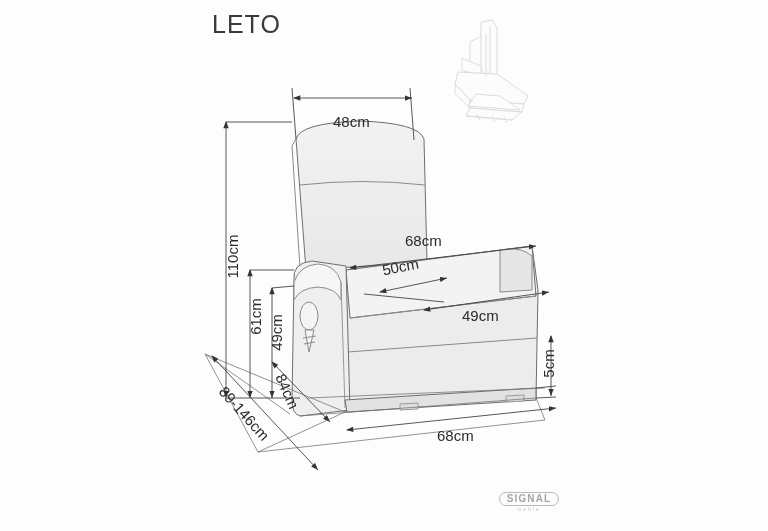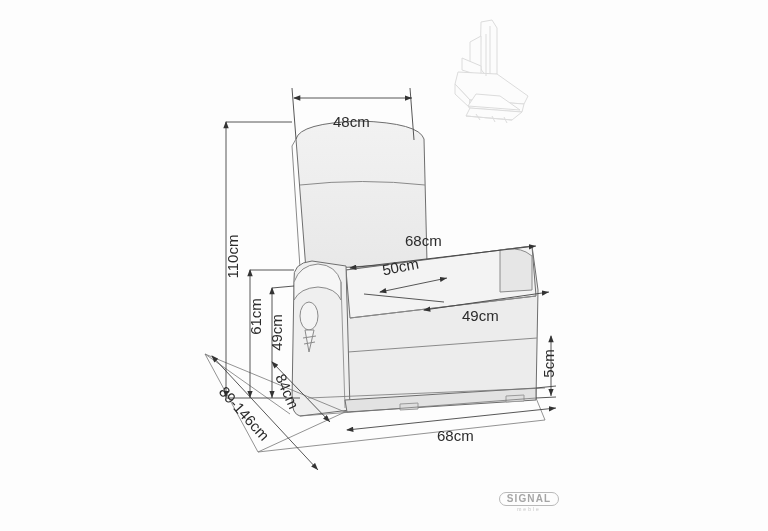--- a/index.html
+++ b/index.html
@@ -51,20 +51,21 @@
     text-align:center;font-size:5px;letter-spacing:2px;
     color:#c4c4c4;
     font-family:"Liberation Sans", sans-serif;
   }
 </style>
 </head>
 <body>
 
 <div id="stage">
 
+  <div class="title">LETO</div>
 
   <svg width="768" height="531" viewBox="0 0 768 531">
     <defs>
       <marker id="ah" markerWidth="9" markerHeight="9" refX="8" refY="3" orient="auto" markerUnits="strokeWidth">
         <path d="M0,0 L8,3 L0,6 z" fill="#333"></path>
       </marker>
       <marker id="ahs" markerWidth="9" markerHeight="9" refX="1" refY="3" orient="auto" markerUnits="strokeWidth">
         <path d="M8,0 L0,3 L8,6 z" fill="#333"></path>
       </marker>
       <linearGradient id="fab" x1="0" y1="0" x2="0" y2="1">

